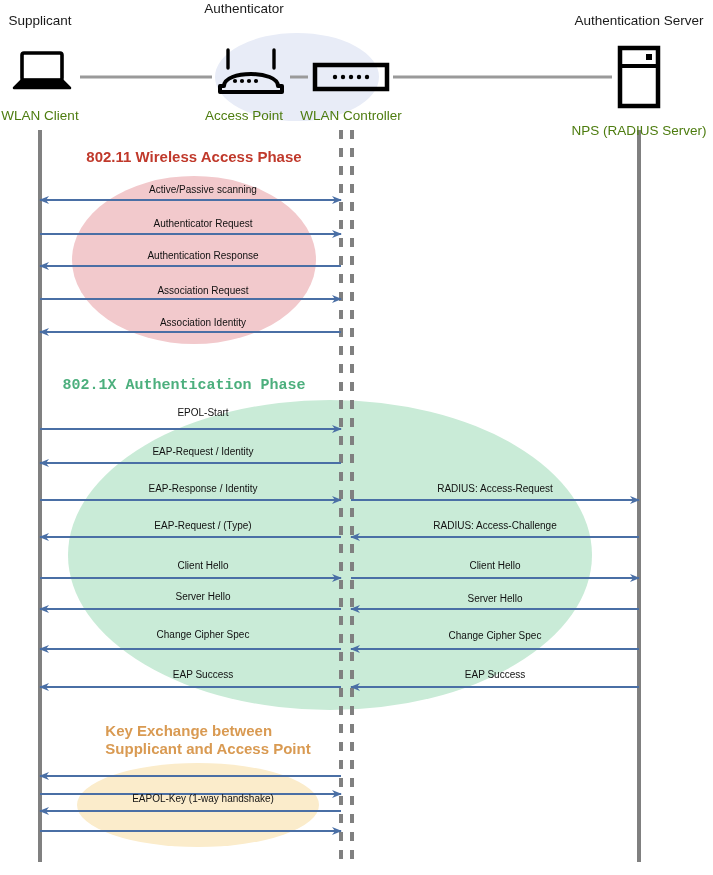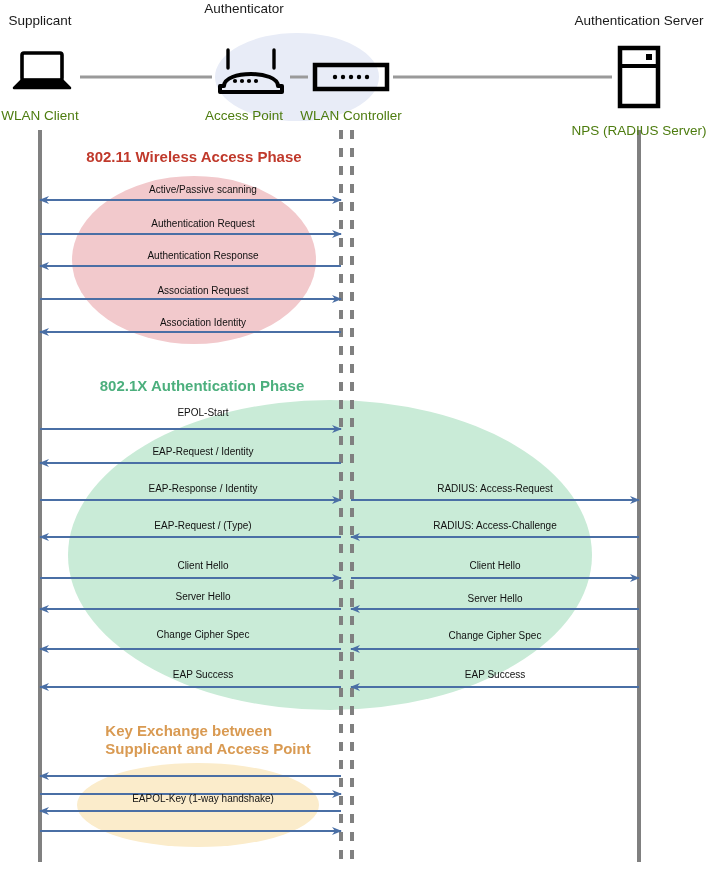--- a/index.html
+++ b/index.html
@@ -117,25 +117,25 @@
   <div id="text-layer">
       <div class="txt role-title" style="left: 40px; top: 20px; transform: translate(-50%, -50%);">Supplicant</div>
       <div class="txt node-label" style="left: 40px; top: 115px; transform: translate(-50%, -50%);">WLAN Client</div>
       <div class="txt role-title" style="left: 244px; top: 8px; transform: translate(-50%, -50%);">Authenticator</div>
       <div class="txt node-label" style="left: 244px; top: 115px; transform: translate(-50%, -50%);">Access Point</div>
       <div class="txt node-label" style="left: 351px; top: 115px; transform: translate(-50%, -50%);">WLAN Controller</div>
       <div class="txt role-title" style="left: 639px; top: 20px; transform: translate(-50%, -50%);">Authentication Server</div>
       <div class="txt node-label" style="left: 639px; top: 130px; transform: translate(-50%, -50%);">NPS (RADIUS Server)</div>
       <div class="txt phase red" style="left: 194px; top: 148px;">802.11 Wireless Access Phase</div>
       <div class="txt msg" style="left: 203px; top: 184px;">Active/Passive scanning</div>
-      <div class="txt msg" style="left: 203px; top: 218px;">Authentication Request</div>
+      <div class="txt msg" style="left: 203px; top: 218px;">Authenticator Request</div>
       <div class="txt msg" style="left: 203px; top: 250px;">Authentication Response</div>
       <div class="txt msg" style="left: 203px; top: 285px;">Association Request</div>
       <div class="txt msg" style="left: 203px; top: 317px;">Association Identity</div>
-      <div class="txt phase green" style="left: 202px; top: 377px;">802.1X Authentication Phase</div>
+      <div class="txt phase green" style="left: 184px; top: 377px; font-family: Liberation Mono, monospace;">802.1X Authentication Phase</div>
       <div class="txt msg" style="left: 203px; top: 407px;">EPOL-Start</div>
       <div class="txt msg" style="left: 203px; top: 446px;">EAP-Request / Identity</div>
       <div class="txt msg" style="left: 203px; top: 483px;">EAP-Response / Identity</div>
       <div class="txt msg" style="left: 495px; top: 483px;">RADIUS: Access-Request</div>
       <div class="txt msg" style="left: 203px; top: 520px;">EAP-Request / (Type)</div>
       <div class="txt msg" style="left: 495px; top: 520px;">RADIUS: Access-Challenge</div>
       <div class="txt msg" style="left: 203px; top: 560px;">Client Hello</div>
       <div class="txt msg" style="left: 495px; top: 560px;">Client Hello</div>
       <div class="txt msg" style="left: 203px; top: 591px;">Server Hello</div>
       <div class="txt msg" style="left: 495px; top: 593px;">Server Hello</div>

